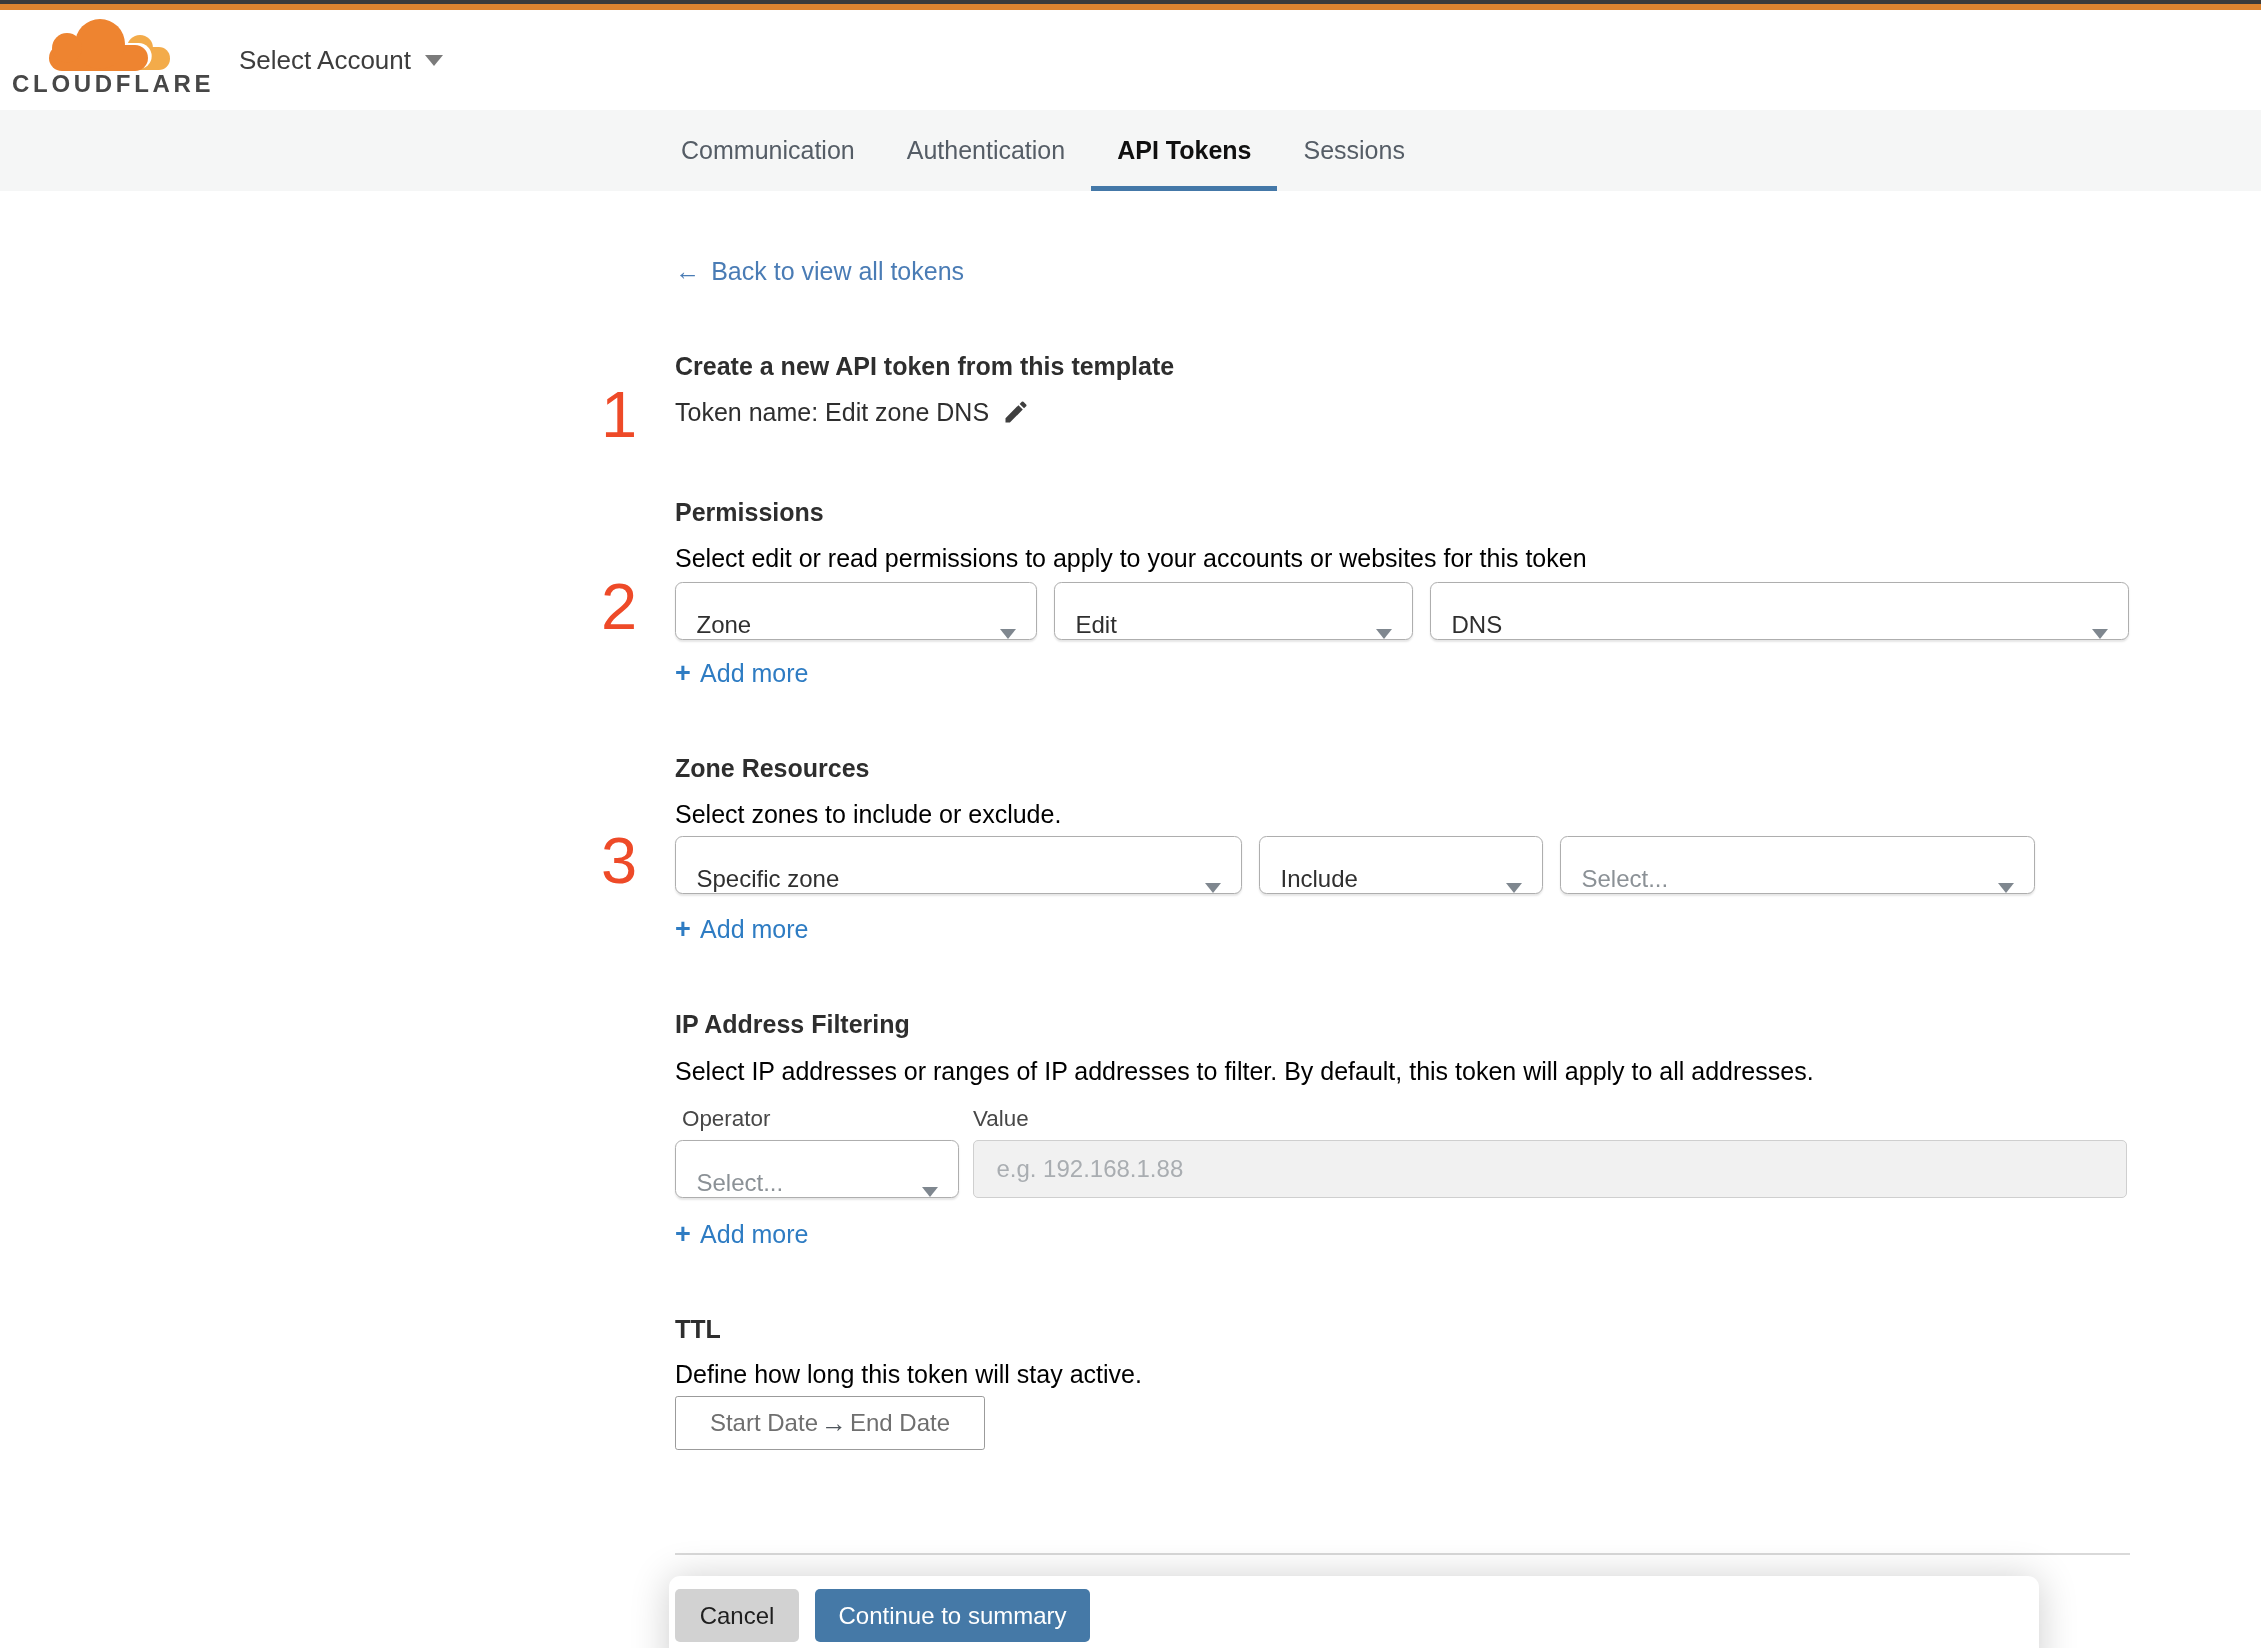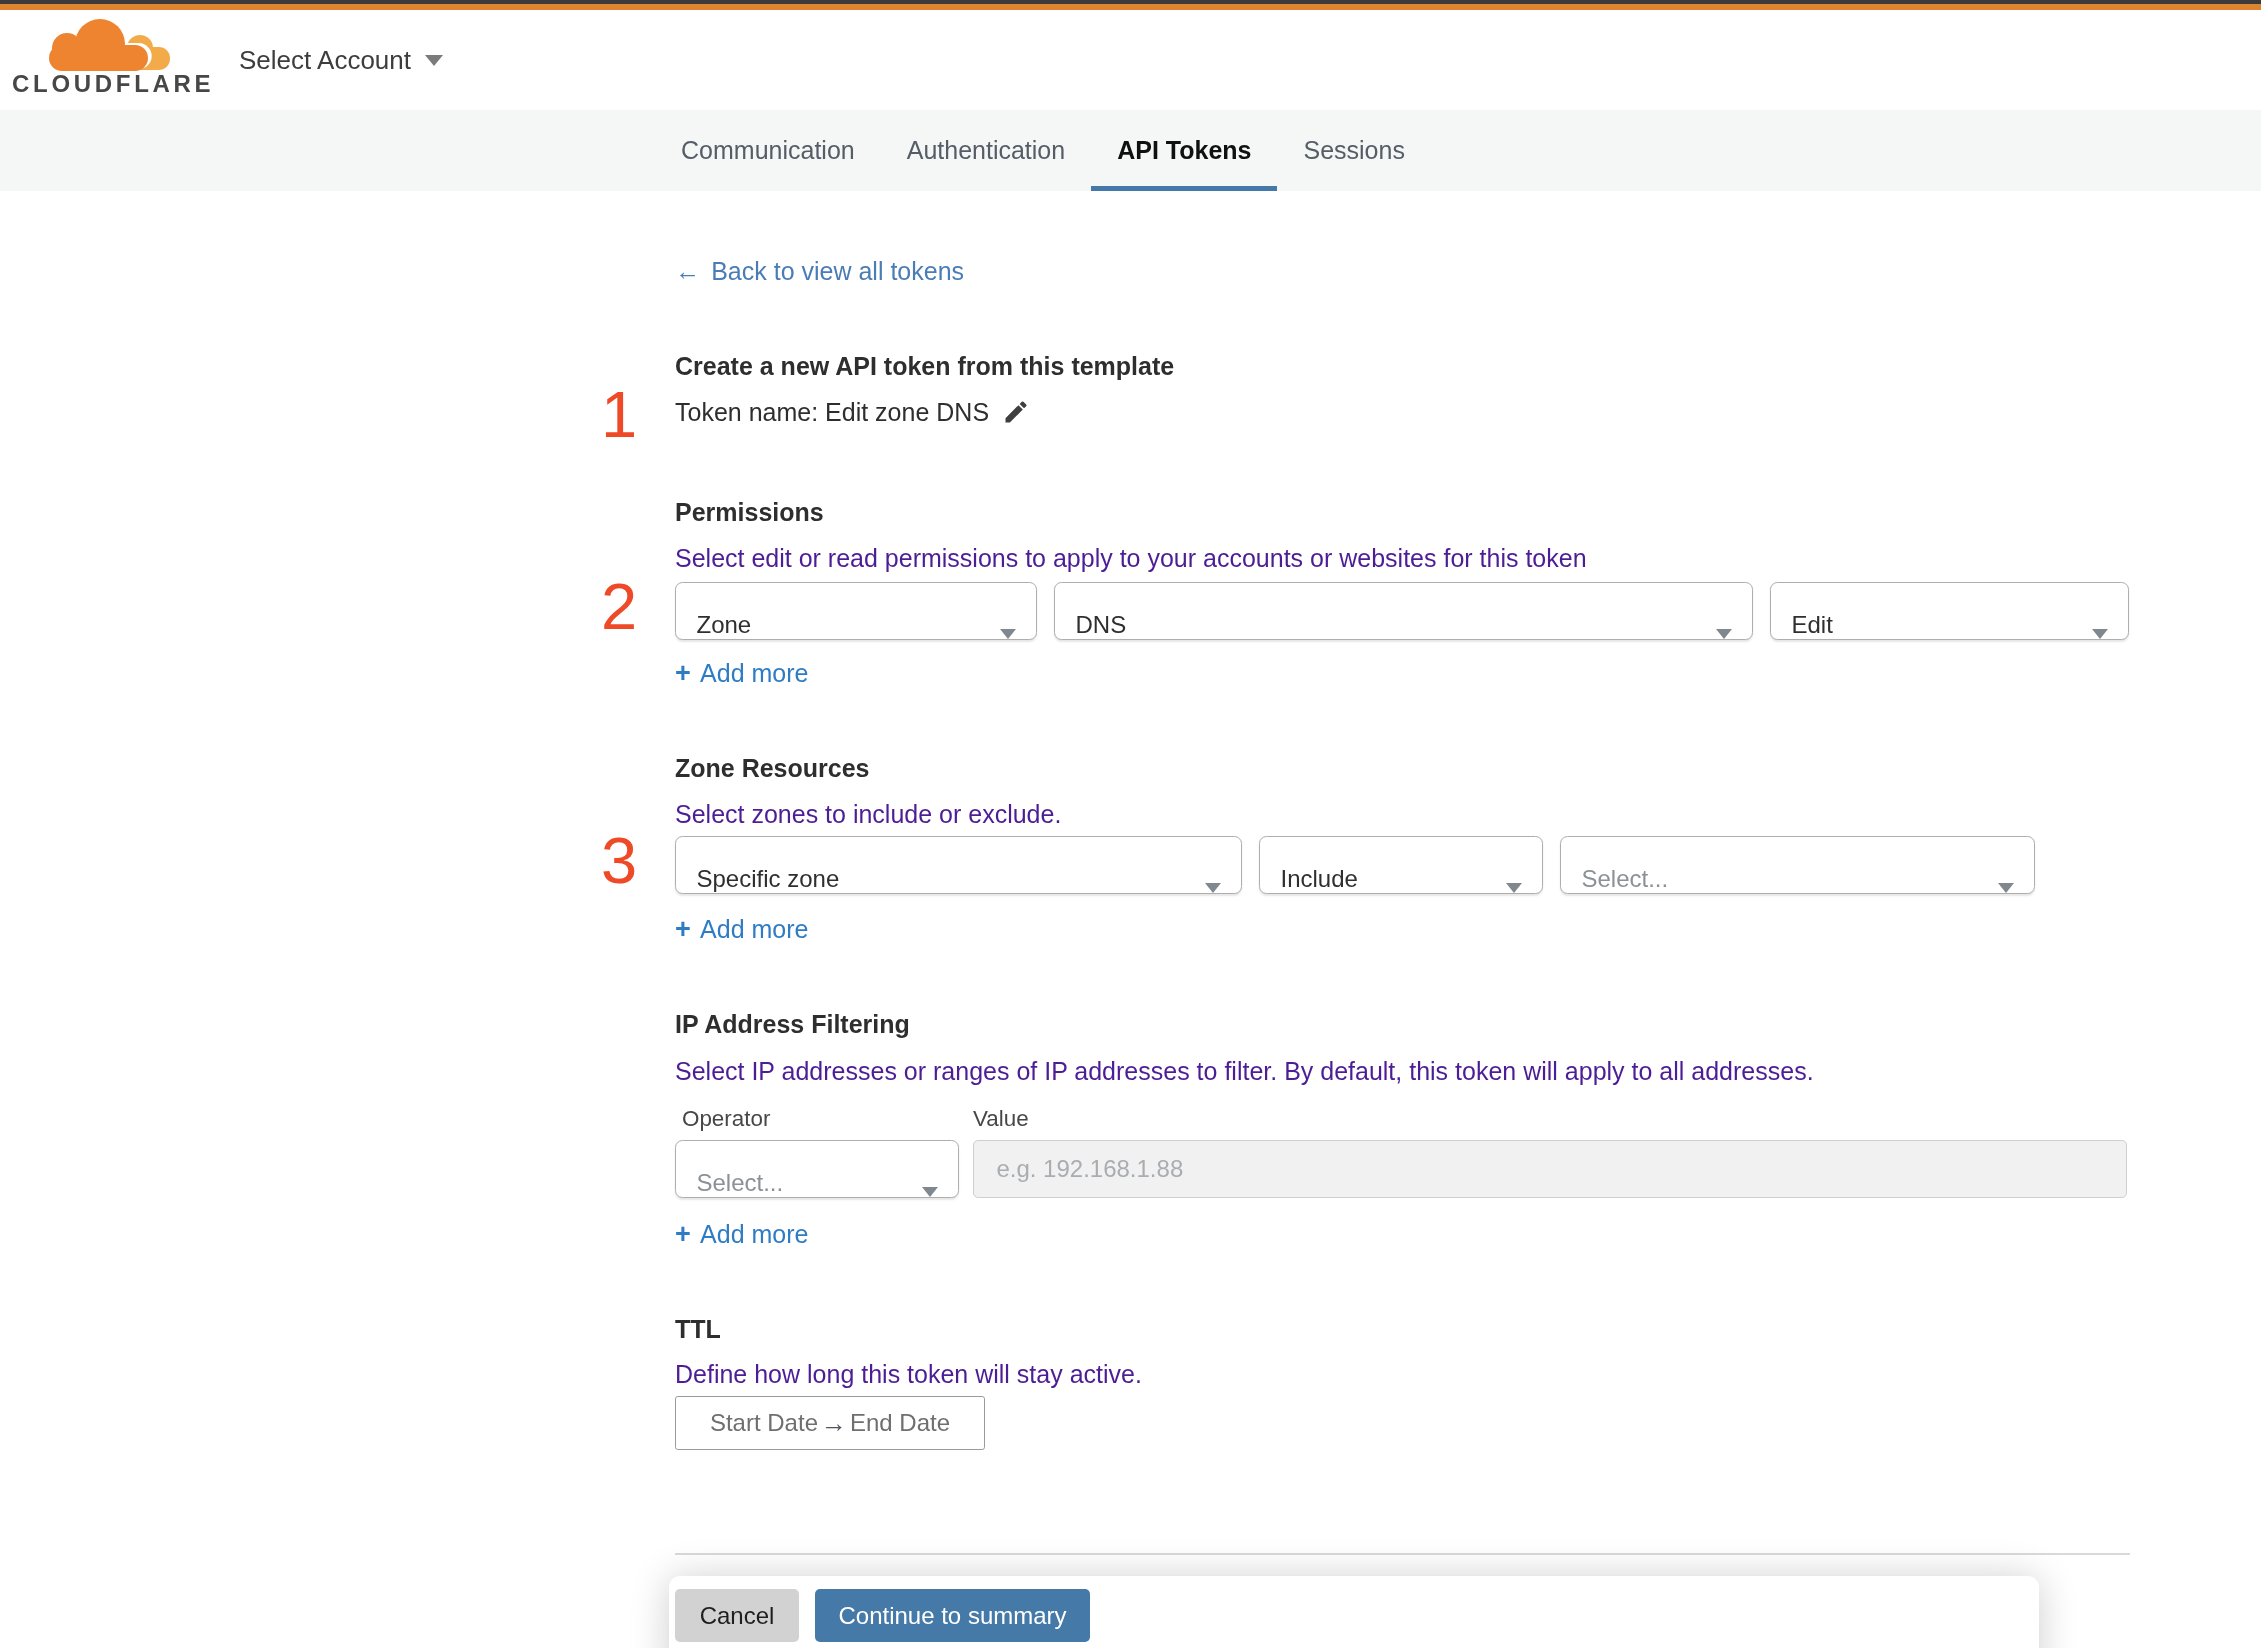--- a/index.html
+++ b/index.html
@@ -31,21 +31,21 @@
   .tabbar { height:81px; background:#f5f6f6; display:flex; justify-content:center; }
   .tabs { display:flex; transform:translateX(-88px); }
   .tab { position:relative; display:flex; align-items:center; padding:0 26px; font-size:25px; color:#555d66; cursor:pointer; white-space:nowrap; }
   .tab.active { color:#101010;font-weight:bold; }
   .tab.active::after { content:''; position:absolute; left:0; right:0; bottom:0; height:5.6px; background:#4478a8; }
 
   
   .main { position:relative; width:1455px; margin-left:675px; }
   .back-link { margin-top:65px; display:inline-flex; gap:11.2px; align-items:center; color:#4a7cb5; font-size:25px; line-height:30px; cursor:pointer; }
   .section-title { margin-top:65px; font-size:25px; line-height:30px; font-weight:700; color:#2e2e2e; }
-  .section-desc  { margin-top:16px; font-size:25px; line-height:30px; color:#4c1d95; }
+  .section-desc  { margin-top:16px; font-size:25px; line-height:30px; color:#000000; }
   .token-wrap { position:relative; }
   .token-name { margin-top:16px; font-size:25px; line-height:30px; color:#2e2e2e; display:flex; align-items:center; gap:13px; }
   .pencil-icon svg { width:28px; height:28px; fill:#3f3f3f; display:block; }
 
   .step-num { position:absolute; left:-86px; width:60px; text-align:center; font-size:65px; line-height:58px; color:#ee4a28; }
 
   .dd-row { position:relative; display:flex; gap:17px; }
   .dd {
     height:58px; background:#fff; border:1.9px solid #aeaeae; border-radius:7.5px;
     display:flex; align-items:flex-end; justify-content:space-between;
@@ -145,26 +145,26 @@
   </div>
 
   <div class="section-title" style="margin-top:70px">Permissions</div>
   <div class="section-desc">Select edit or read permissions to apply to your accounts or websites for this token</div>
   <div class="dd-row" style="margin-top:8.4px">
     <div class="step-num" style="top:-3.7px">2</div>
     <div class="dd w-scope">
       <span>Zone</span>
       <span class="caret"></span>
     </div>
+    <div class="dd w-access">
+      <span>Edit</span>
+      <span class="caret"></span>
+    </div>
     <div class="dd w-resource">
       <span>DNS</span>
-      <span class="caret"></span>
-    </div>
-    <div class="dd w-access">
-      <span>Edit</span>
       <span class="caret"></span>
     </div>
   </div>
   <div class="add-more">
     <span class="plus">+</span>
     <span>Add more</span>
   </div>
 
   <div class="section-title">Zone Resources</div>
   <div class="section-desc">Select zones to include or exclude.</div>

